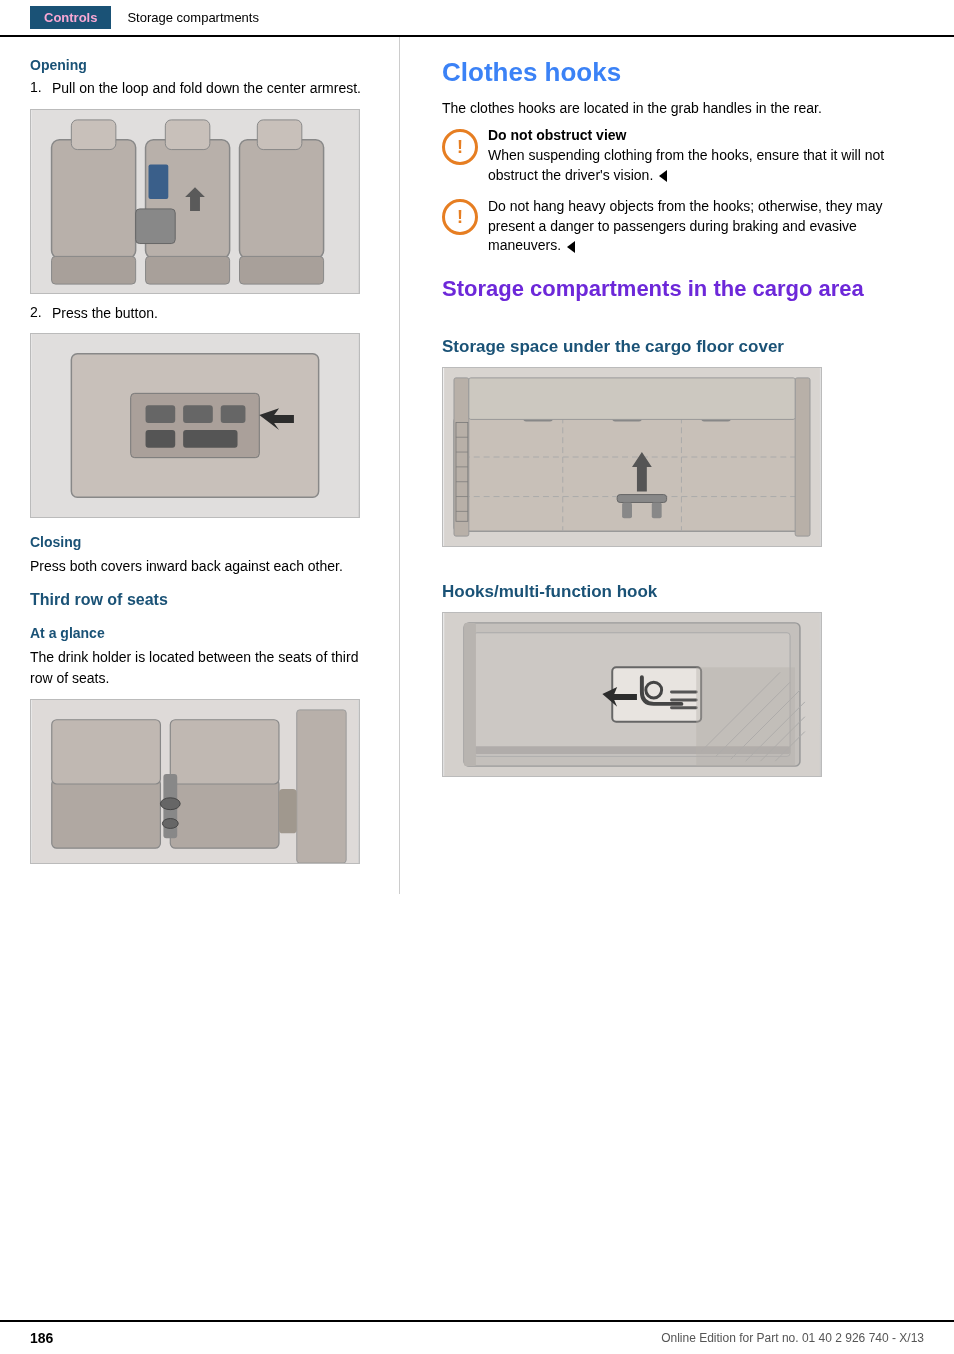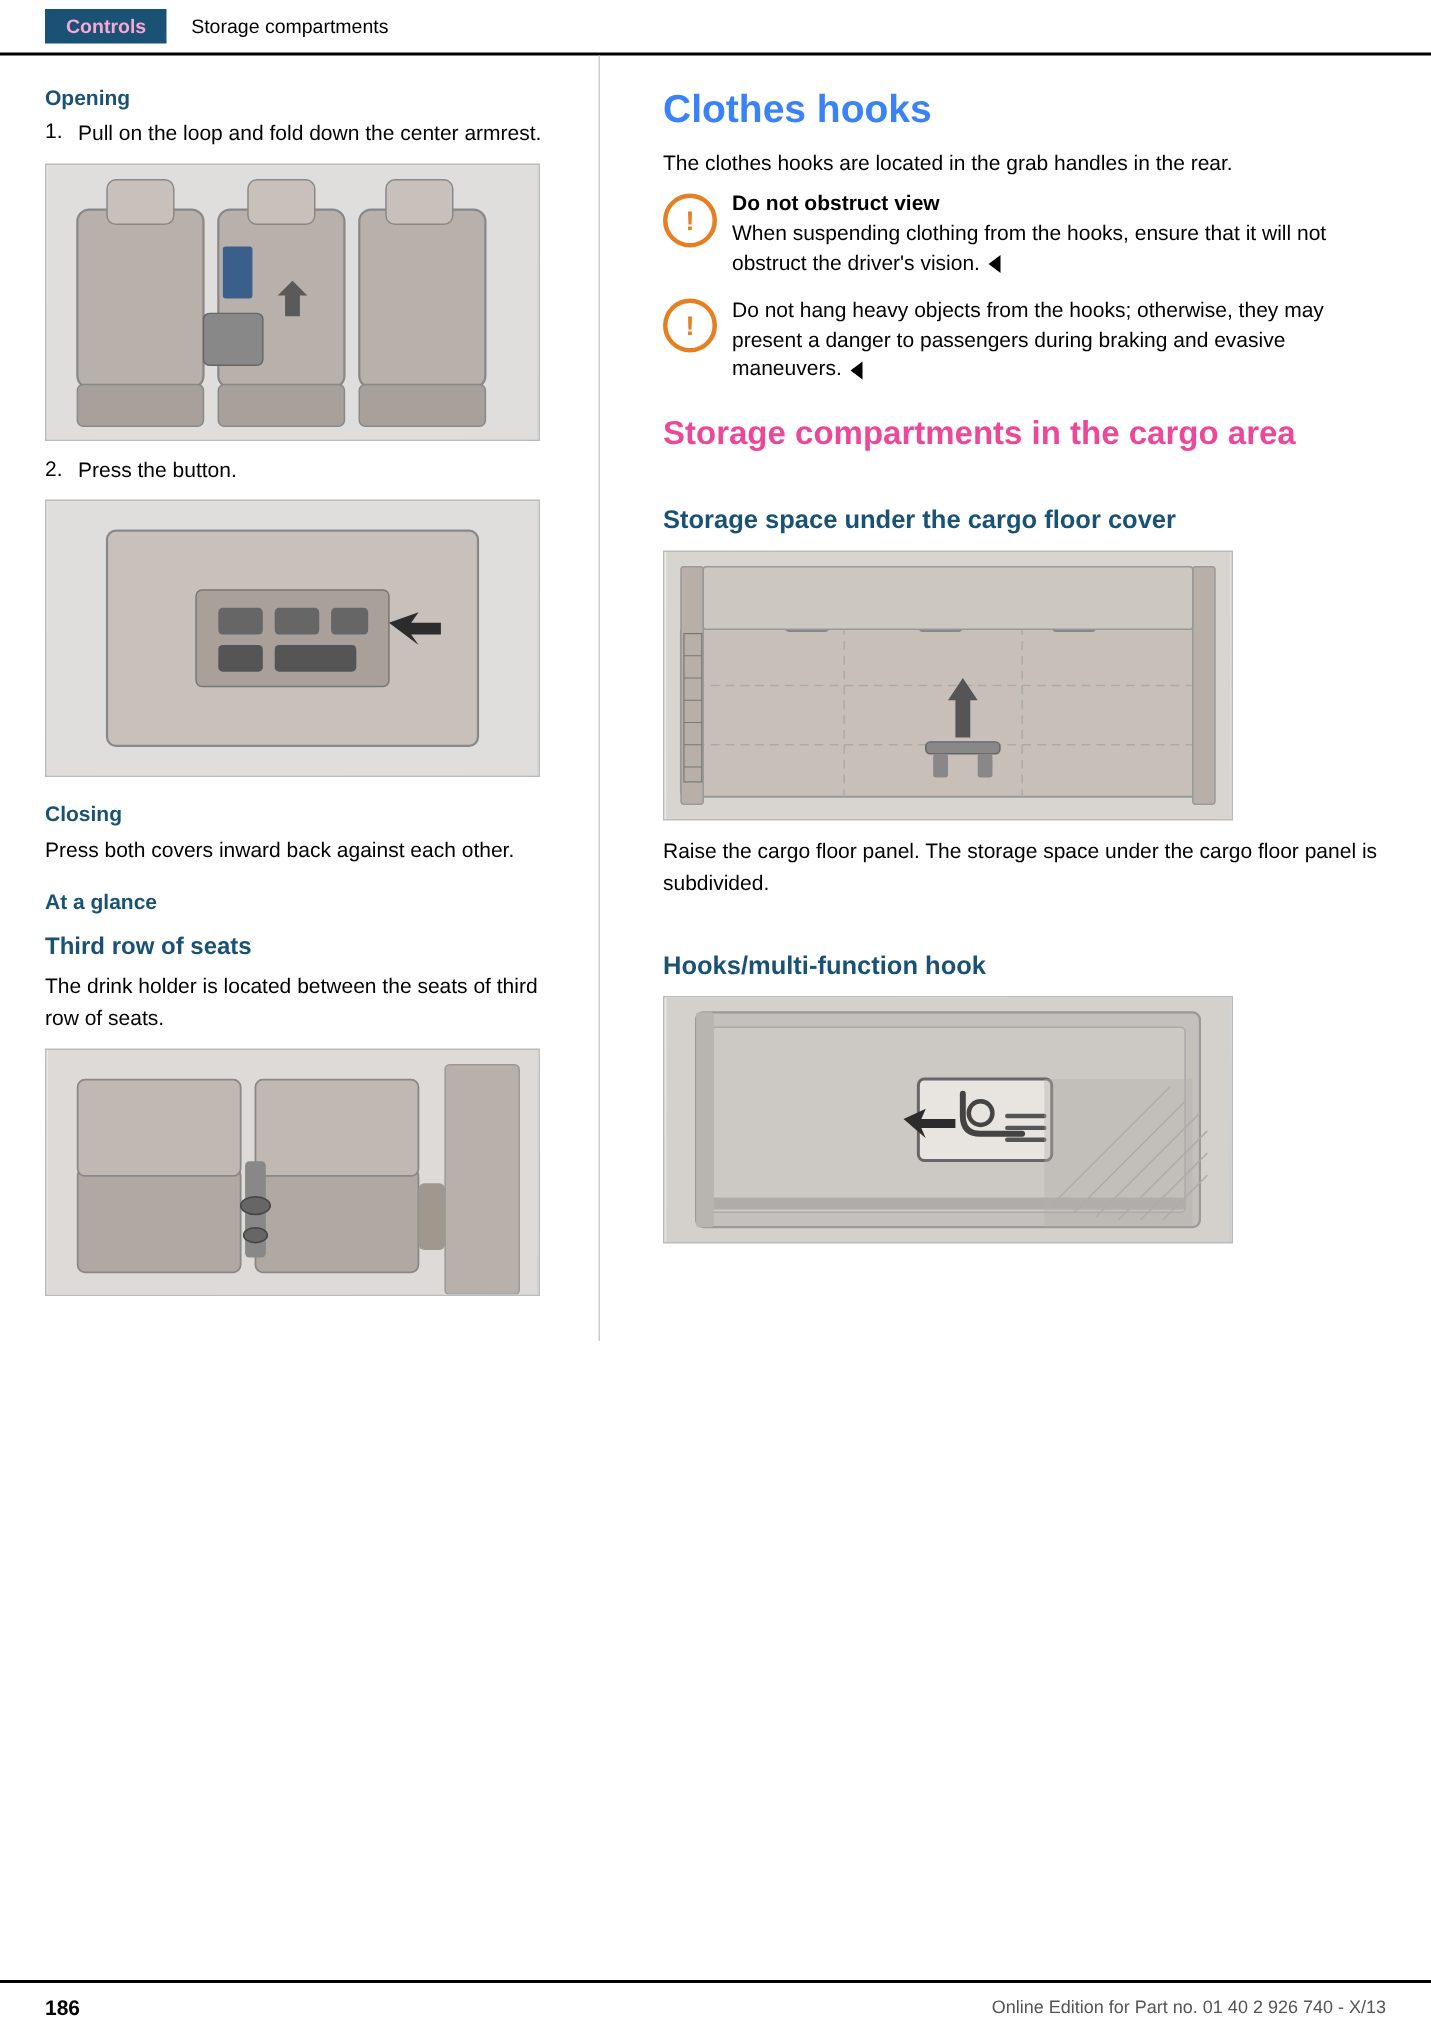--- a/index.html
+++ b/index.html
@@ -74,21 +74,21 @@
 
     .sub-heading {
       color: #1a5276;
       font-size: 17px;
       font-weight: bold;
       margin-bottom: 8px;
       margin-top: 35px;
     }
 
     .large-heading {
-      color: #ec4899;
+      color: #6d28d9;
       font-size: 22px;
       font-weight: bold;
       margin-bottom: 10px;
       margin-top: 20px;
       line-height: 1.2;
     }
 
     
     .step {
       display: flex;
@@ -304,23 +304,23 @@
           <rect x="115" y="97" width="30" height="18" rx="3" fill="#555"></rect>
           <rect x="153" y="97" width="55" height="18" rx="3" fill="#555"></rect>
 
           <polygon points="230,82 250,75 245,82 265,82 265,90 245,90 250,97" fill="#2c2c2c"></polygon>
         </svg>
       </div>
 
       <div class="section-heading">Closing</div>
       <p>Press both covers inward back against each other.</p>
 
+      <div class="section-heading" style="font-size:16px; margin-top:14px;">Third row of seats</div>
+
       <div class="section-heading">At a glance</div>
-
-      <div class="section-heading" style="font-size:16px; margin-top:14px;">Third row of seats</div>
       <p>The drink holder is located between the seats of third row of seats.</p>
 
       <div class="img-placeholder img-bottom-left seat-img">
         <svg viewBox="0 0 330 165" class="sketch-svg">
           <rect x="0" y="0" width="330" height="165" fill="#dedad8"></rect>
 
           <rect x="20" y="80" width="110" height="70" rx="5" fill="#b0a8a2" stroke="#888" stroke-width="1.2"></rect>
           <rect x="140" y="80" width="110" height="70" rx="5" fill="#b0a8a2" stroke="#888" stroke-width="1.2"></rect>
 
           <rect x="20" y="20" width="110" height="65" rx="5" fill="#c0b8b2" stroke="#888" stroke-width="1.2"></rect>
@@ -402,21 +402,20 @@
           <line x1="12" y1="145" x2="24" y2="145" stroke="#777" stroke-width="0.7"></line>
 
           <polygon points="190,100 200,85 210,100 205,100 205,125 195,125 195,100" fill="#555"></polygon>
 
           <rect x="175" y="128" width="50" height="8" rx="3" fill="#888" stroke="#666" stroke-width="1"></rect>
           <rect x="180" y="136" width="10" height="16" rx="2" fill="#888"></rect>
           <rect x="210" y="136" width="10" height="16" rx="2" fill="#888"></rect>
         </svg>
       </div>
 
-      <p>Raise the cargo floor panel. The storage space under the cargo floor panel is subdivided.</p>
 
       <div class="sub-heading">Hooks/multi-function hook</div>
 
       <div class="img-placeholder img-right-small hooks-img">
         <svg viewBox="0 0 380 165" class="sketch-svg">
           <rect x="0" y="0" width="380" height="165" fill="#d4d0cc"></rect>
 
           <rect x="20" y="10" width="340" height="145" rx="5" fill="#c4c0bc" stroke="#999" stroke-width="1.5"></rect>
 
           <rect x="30" y="20" width="320" height="125" rx="3" fill="#ccc8c4" stroke="#aaa" stroke-width="1"></rect>

